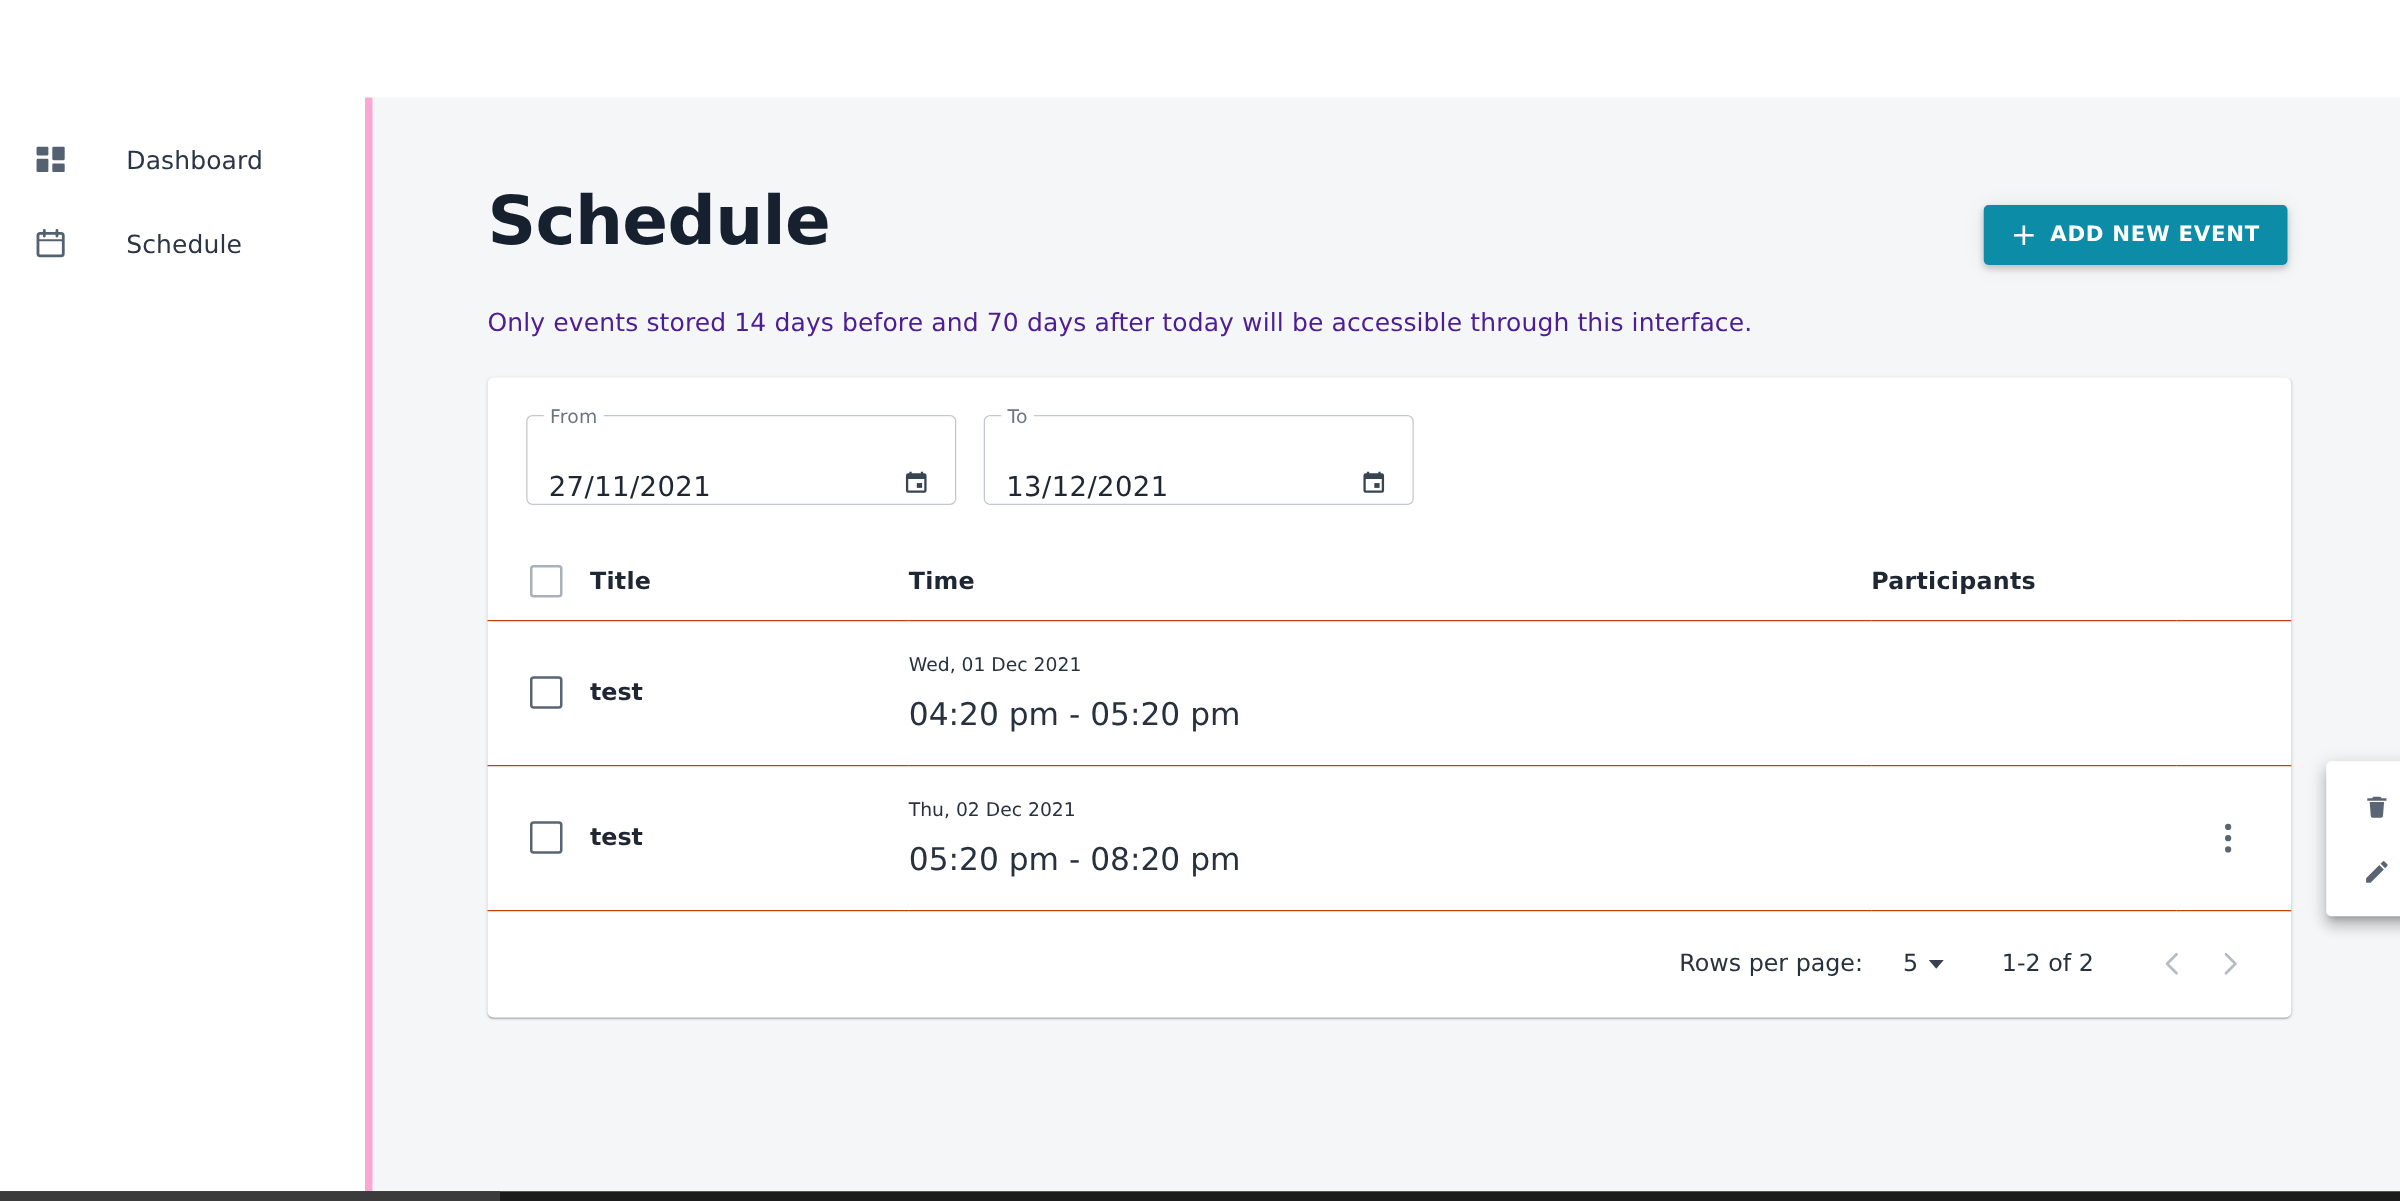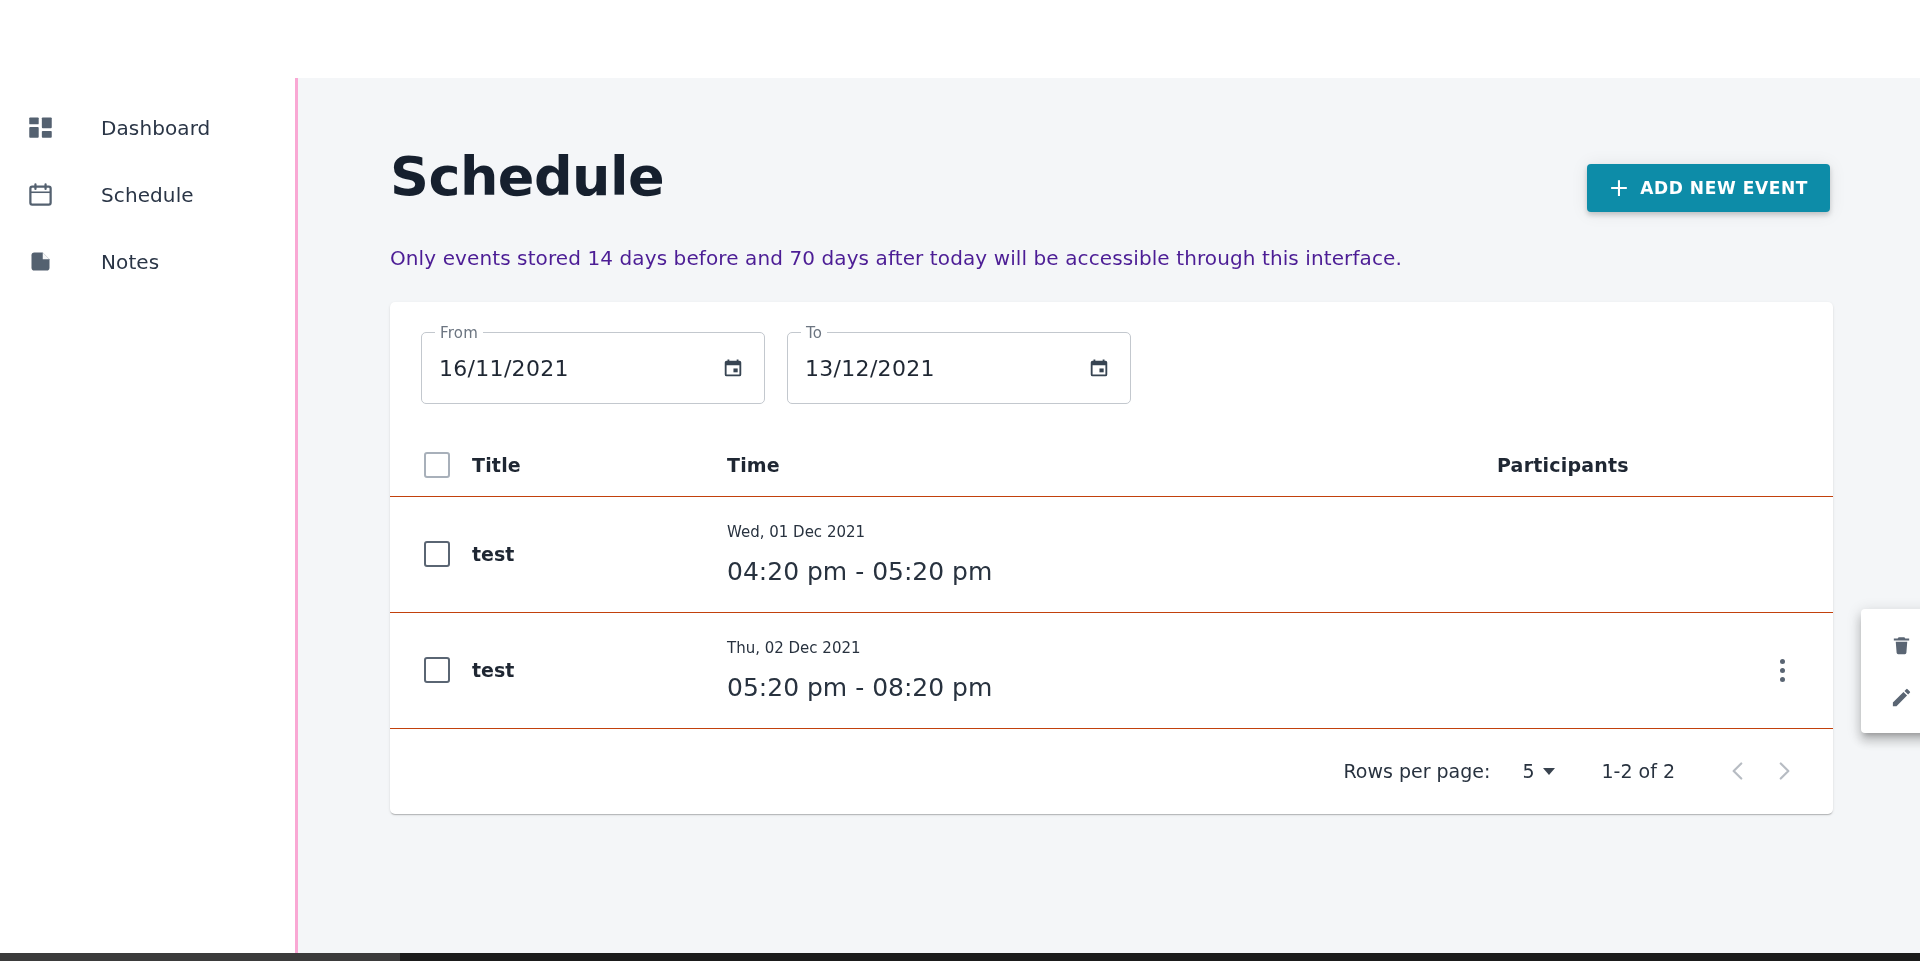--- a/index.html
+++ b/index.html
@@ -33,21 +33,21 @@
     width: 42px; height: 42px;
     display: flex; align-items: center; justify-content: center;
     cursor: pointer; border-radius: 50%;
   }
 
   
   .sidebar {
     position: absolute; top: 78px; left: 0;
     width: 298px; height: 875px;
     background: #ffffff;
-    border-right: 3px solid #f9a8d4;
+    border-right: 6px solid #f9a8d4;
     padding-top: 16px;
     z-index: 30;
   }
   .nav-item {
     display: flex; align-items: center;
     height: 67px; padding-left: 18px;
     cursor: pointer;
   }
   .nav-icon {
     width: 44px; height: 44px;
@@ -109,21 +109,21 @@
     position: relative;
   }
 
   
   .filters { display: flex; gap: 22px; padding: 30px 0 0 31px; }
   .date-field {
     position: relative;
     width: 344px; height: 72px;
     border: 1px solid #c3c8ce;
     border-radius: 5px;
-    display: flex; align-items: center;
+    display: flex; align-items: flex-end;
     padding: 0 14px 0 17px;
     background: #ffffff;
     cursor: text;
     gap: 20px;
   }
   .date-field .legend {
     position: absolute; top: -9px; left: 13px;
     background: #ffffff; padding: 0 5px;
     font-size: 15px; color: #6c7581;
     letter-spacing: 0.2px;
@@ -261,29 +261,20 @@
         <svg width="27" height="27" viewBox="0 0 24 24" fill="none" stroke="currentColor" stroke-width="2">
           <rect x="3" y="5" width="18" height="16" rx="1.6"></rect>
           <path d="M7.5 3v4M16.5 3v4" stroke-linecap="round"></path>
           <path d="M3 10h18" stroke-width="1.4"></path>
         </svg>
       </span>
       <span class="nav-label">Schedule</span>
     </div>
 
 
-    <div class="nav-item">
-      <span class="nav-icon">
-        <svg width="27" height="27" viewBox="0 0 24 24" fill="currentColor">
-          <path d="M4 6.5A2.5 2.5 0 0 1 6.5 4H14l6 6v7.5a2.5 2.5 0 0 1-2.5 2.5h-11A2.5 2.5 0 0 1 4 17.5v-11z"></path>
-          <path d="M14 4l6 6h-6V4z" fill="#ffffff" opacity="0.95"></path>
-        </svg>
-      </span>
-      <span class="nav-label">Notes</span>
-    </div>
 
   </nav>
 
   <main class="main">
 
     <div class="page-head">
       <h1 class="page-title">Schedule</h1>
       <button class="add-btn">
         <span class="plus">+</span>
         <span>ADD NEW EVENT</span>
@@ -291,21 +282,21 @@
     </div>
 
     <p class="page-desc">Only events stored 14 days before and 70 days after today will be accessible through this interface.</p>
 
     <section class="card">
 
       <div class="filters">
 
         <div class="date-field">
           <span class="legend">From</span>
-          <span class="date-value" placeholder="dd/mm/yyyy">16/11/2021</span>
+          <span class="date-value" placeholder="dd/mm/yyyy">27/11/2021</span>
           <span class="cal-btn">
             <svg width="22" height="22" viewBox="0 0 24 24" fill="currentColor">
               <path d="M19 4h-1V2.6h-2V4H8V2.6H6V4H5a2 2 0 0 0-2 2v13a2 2 0 0 0 2 2h14a2 2 0 0 0 2-2V6a2 2 0 0 0-2-2zm0 15H5V9h14v10z"></path>
               <rect x="12.5" y="12.5" width="4.6" height="4.2"></rect>
             </svg>
           </span>
         </div>
 
         <div class="date-field">
           <span class="legend">To</span>

